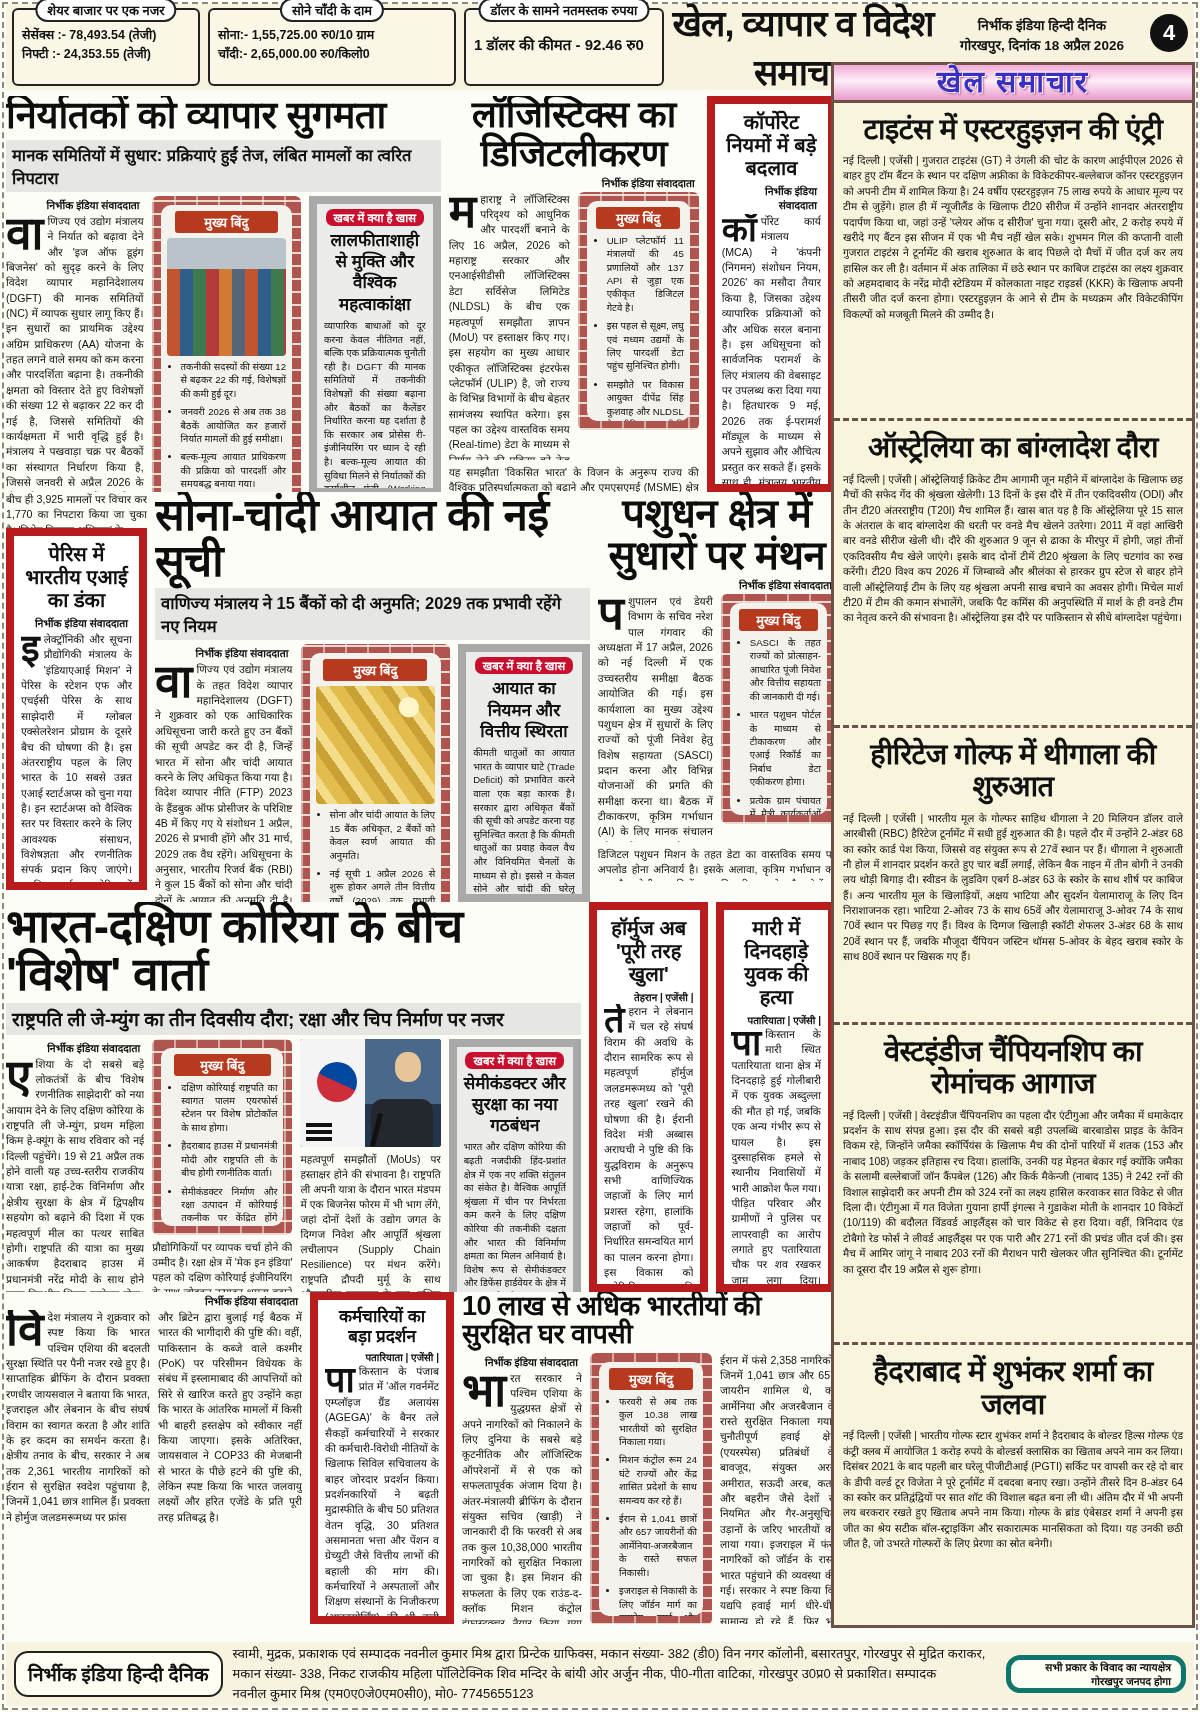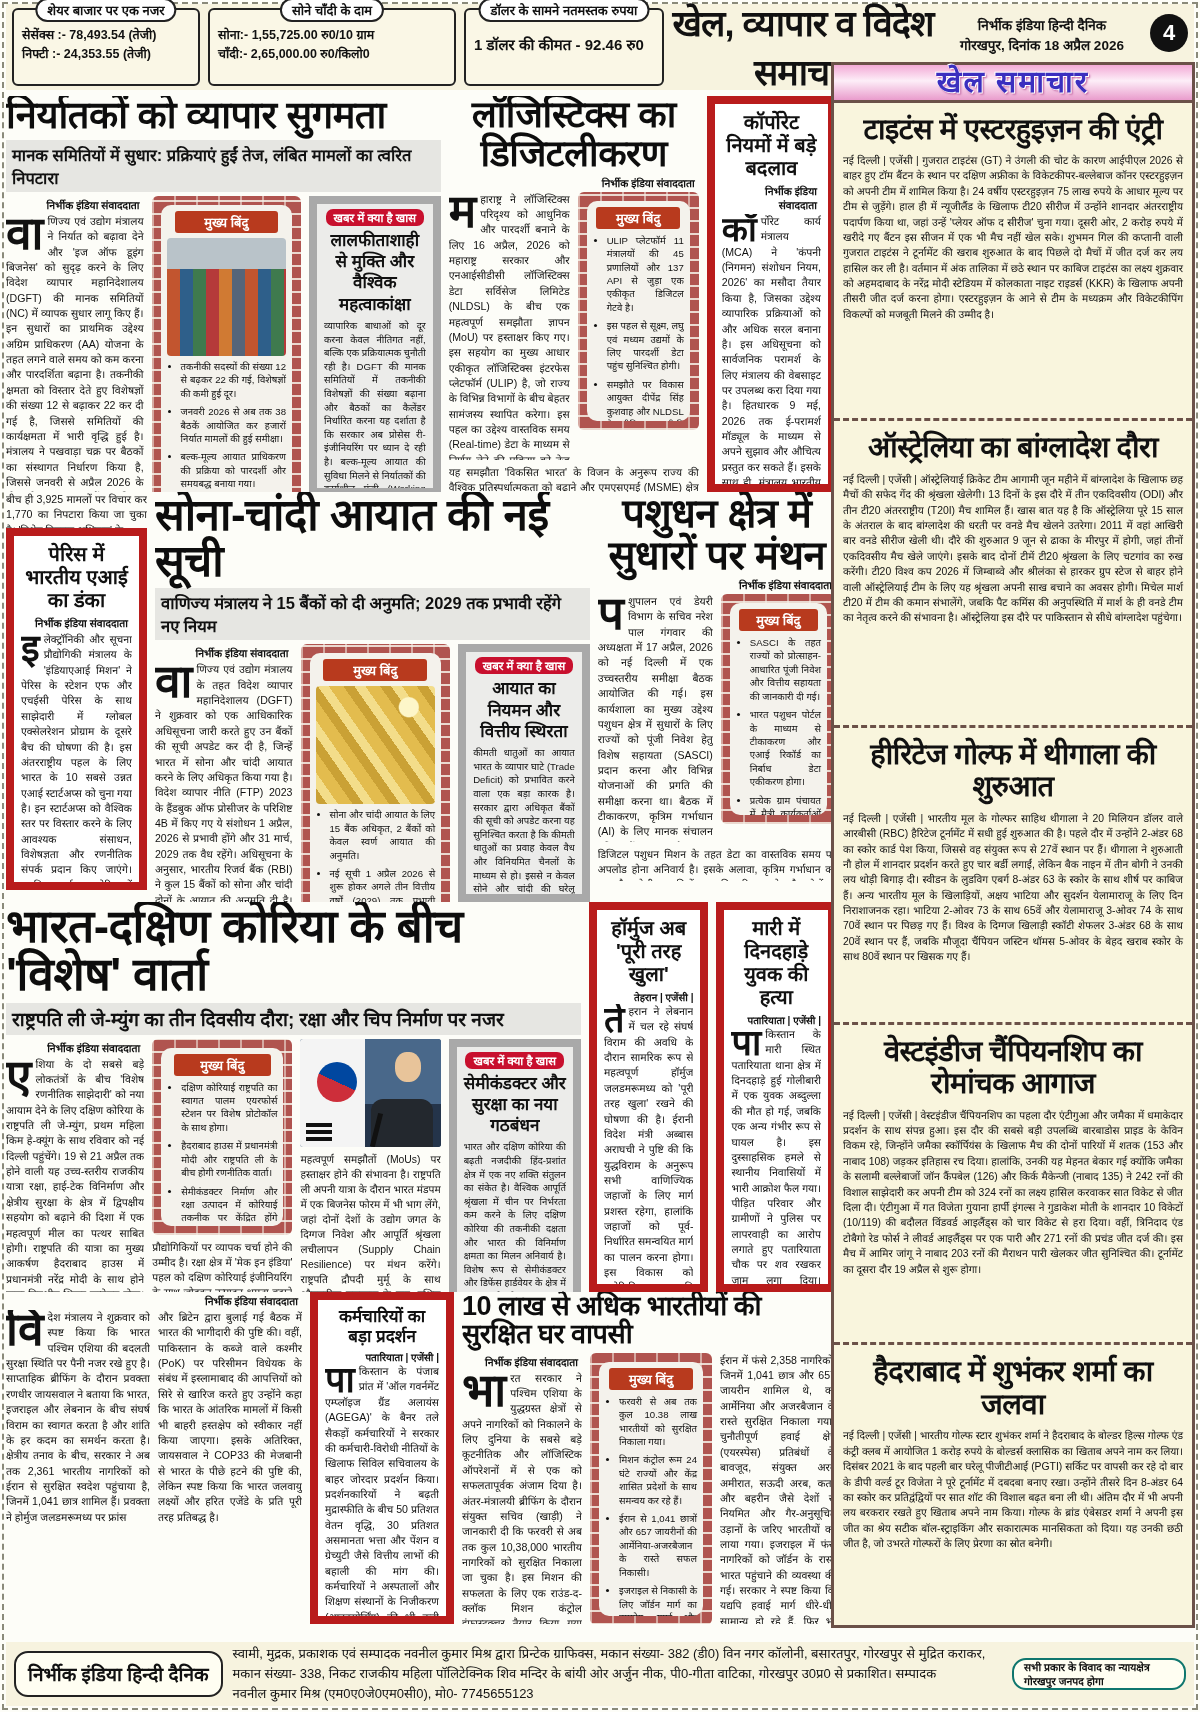--- a/index.html
+++ b/index.html
@@ -71,22 +71,22 @@
   .scard{border-bottom:3px dashed #6b5148;padding:6px 9px;box-sizing:border-box;overflow:hidden;}
   .scard:last-child{border-bottom:none;}
   .s-hl{font-weight:800;text-align:center;font-size:29px;line-height:1.12;letter-spacing:-.5px;margin:4px 0 8px;}
   .s-bd{font-size:10.4px;line-height:1.48;text-align:justify;}
   
   .footer{position:absolute;left:6px;right:6px;bottom:6px;height:64px;background:#f7f3df;
           display:flex;align-items:center;gap:10px;padding:4px 8px;box-sizing:border-box;}
   .f-brand{border:2px solid #222;border-radius:14px;background:#fffef2;font-weight:800;font-size:19px;
            padding:8px 12px;white-space:nowrap;}
   .f-imprint{flex:1;font-size:13px;line-height:1.55;}
-  .f-jur{border:2px solid #0f766e;border-radius:14px;background:#fffef2;font-weight:700;font-size:10.5px;
-         text-align:left;padding:0 10px;width:150px;}
+  .f-jur{border:5px solid #0f766e;border-radius:14px;background:#fffef2;font-weight:700;font-size:10.5px;
+         text-align:right;padding:0 10px;width:150px;}
   
   .main{position:absolute;top:96px;left:6px;width:830px;display:flex;flex-direction:column;}
   .rowA{height:396px;display:flex;gap:8px;}
   .rowB{height:410px;display:flex;gap:8px;}
   .rowC{height:390px;display:flex;gap:8px;}
   .rowD{height:332px;display:flex;gap:8px;}
   .colbox{box-sizing:border-box;overflow:hidden;}
   .tailtxt{font-size:10.4px;line-height:1.45;text-align:justify;margin-top:5px;overflow:hidden;}
 </style>
 </head>

